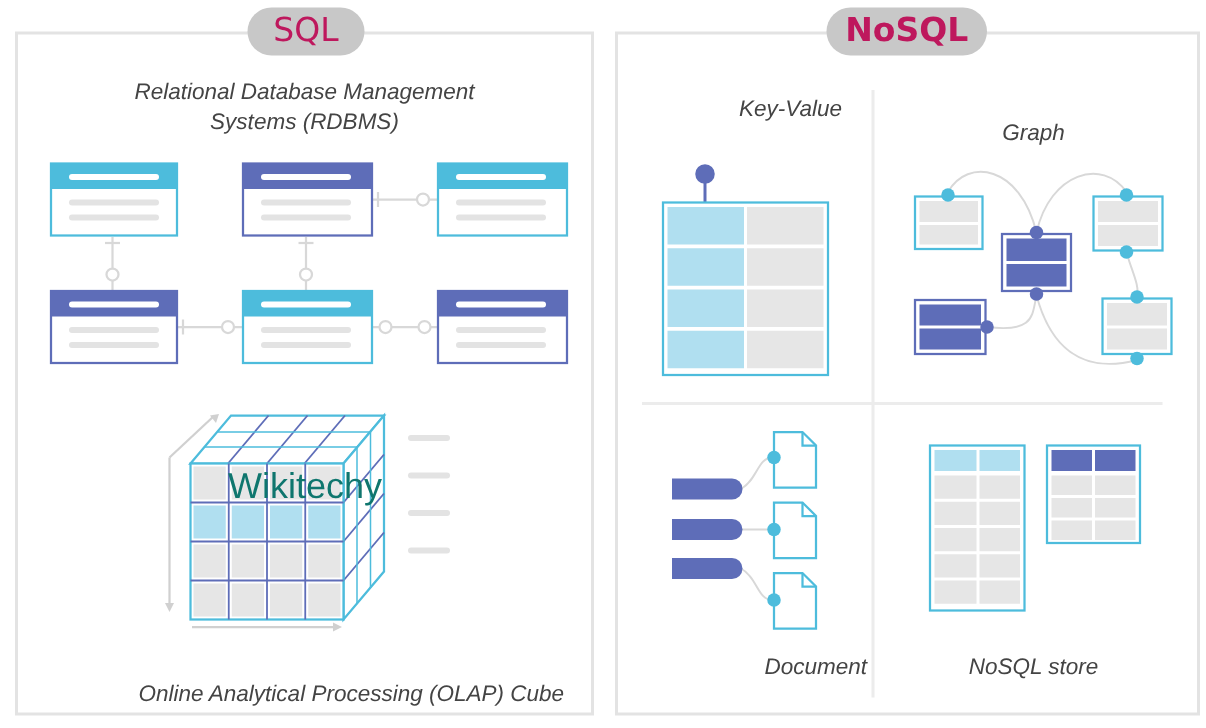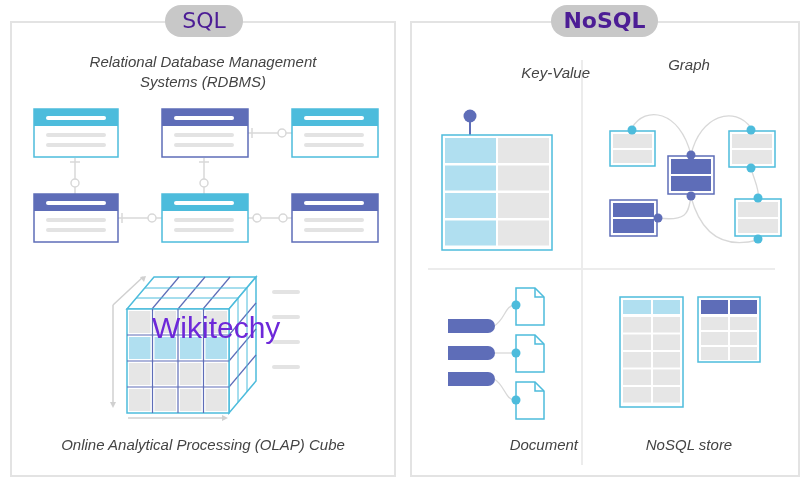--- a/index.html
+++ b/index.html
@@ -1,25 +1,25 @@
 <!DOCTYPE html>
 <html><head>
 <meta charset="utf-8">
 <style>
   html, body { margin: 0; padding: 0; background: #ffffff; }
   body { width: 804px; height: 485px; position: relative; overflow: hidden; font-family: "Liberation Sans", sans-serif; }
   .panel { position: absolute; border: 2px solid #e3e3e3; background: #fff; box-sizing: border-box; }
   #sql-panel { left: 10px; top: 21px; width: 386px; height: 456px; }
   #nosql-panel { left: 410px; top: 21px; width: 390px; height: 456px; }
-  .badge { position: absolute; background: #c8c8c8; color: #4c1d95; border-radius: 16px; height: 32px; line-height: 32px; text-align: center; font-size: 22px; top: 5px; font-family: "DejaVu Sans", sans-serif; }
+  .badge { position: absolute; background: #c8c8c8; color: #be185d; border-radius: 16px; height: 32px; line-height: 32px; text-align: center; font-size: 22px; top: 5px; font-family: "DejaVu Sans", sans-serif; }
   #sql-badge { left: 165px; width: 78px; }
   #nosql-badge { left: 551px; width: 107px; font-weight: bold; }
   .caption { position: absolute; font-style: italic; color: #444; font-size: 15px; text-align: center; font-family: "Liberation Sans", sans-serif; }
   svg { position: absolute; left: 0; top: 0; }
-  .watermark { position: absolute; left: 152px; top: 311px; color: #6d28d9; font-size: 30px; font-family: "Liberation Sans", sans-serif; }
+  .watermark { position: absolute; left: 152px; top: 311px; color: #0f766e; font-size: 24px; font-family: "Liberation Sans", sans-serif; }
 </style>
 </head>
 <body>
 
 <div class="panel" id="sql-panel"></div>
 <div class="panel" id="nosql-panel"></div>
 
 <svg width="804" height="485">
 
   <line x1="582" y1="60" x2="582" y2="465" stroke="#ececec" stroke-width="2"></line>
@@ -243,20 +243,20 @@
   </g>
 </svg>
 
 <div class="badge" id="sql-badge">SQL</div>
 <div class="badge" id="nosql-badge">NoSQL</div>
 
 <div class="caption" style="left:30px; top:52px; width:346px; line-height:20px;">
   <div>Relational Database Management</div>
   <div>Systems (RDBMS)</div>
 </div>
-<div class="caption" style="left:30px; top:436px; width:346px;">Online Analytical Processing (OLAP) Cube</div>
-
-<div class="caption" style="left:440px; top:64px; width:150px;text-align:right;">Key-Value</div>
-<div class="caption" style="left:590px; top:56px; width:198px;font-style:italic;">Graph</div>
+<div class="caption" style="left:30px; top:454px; width:346px;text-align:right;">Online Analytical Processing (OLAP) Cube</div>
+
+<div class="caption" style="left:452px; top:64px; width:150px;">Key-Value</div>
+<div class="caption" style="left:590px; top:80px; width:198px;font-style:italic;">Graph</div>
 <div class="caption" style="left:428px; top:436px; width:150px;text-align:right;">Document</div>
 <div class="caption" style="left:590px; top:436px; width:198px;">NoSQL store</div>
 
 <div class="watermark">Wikitechy</div>
 
 </body></html>

